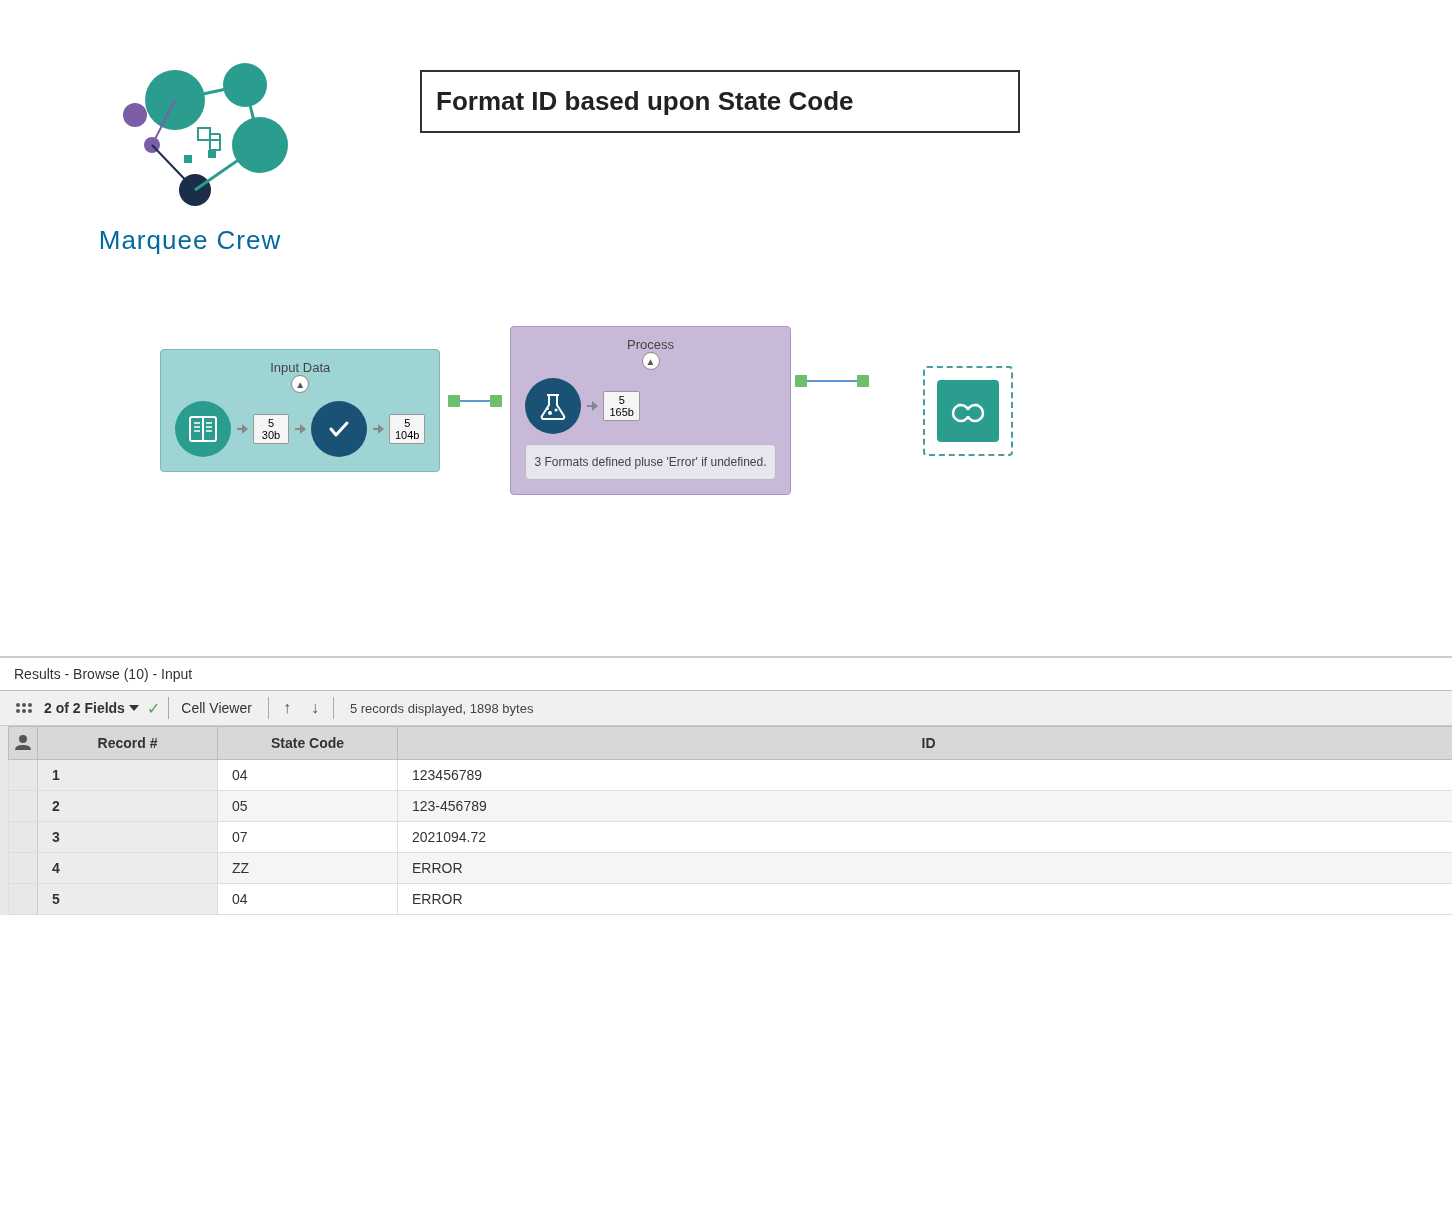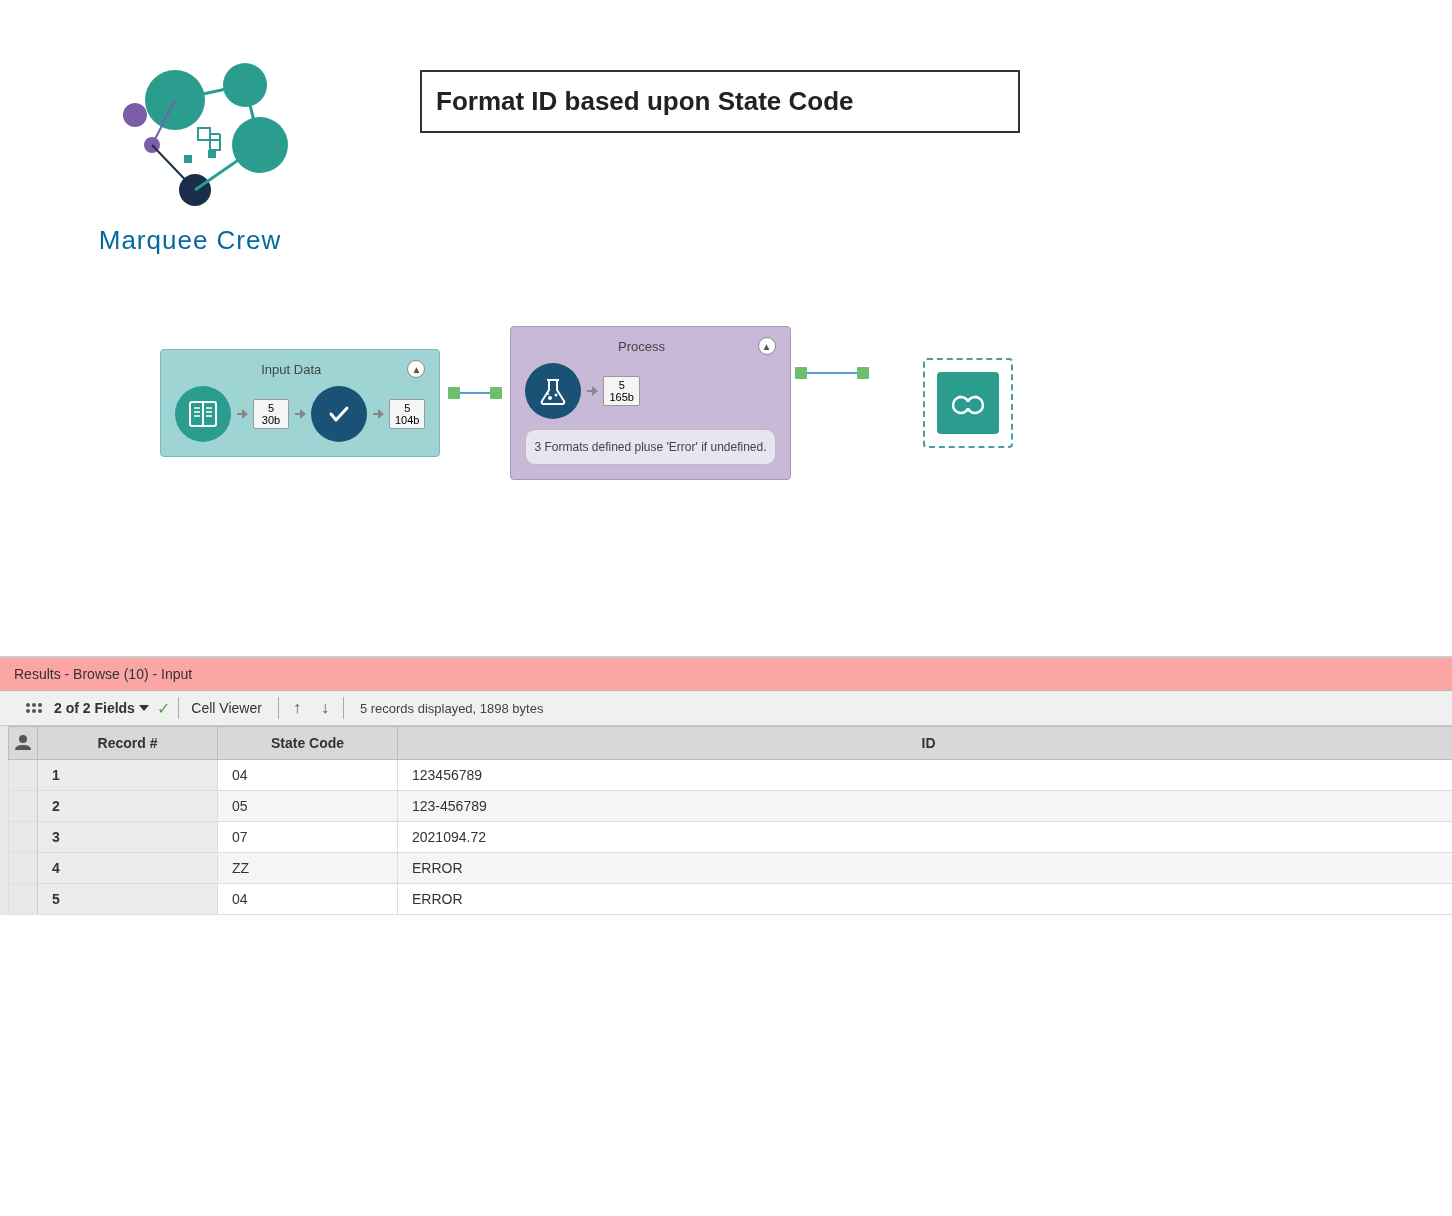--- a/index.html
+++ b/index.html
@@ -78,20 +78,21 @@
     }
 
     .node-label {
       font-size: 13px;
       color: #444;
       text-align: center;
       margin-bottom: 8px;
       display: flex;
       justify-content: space-between;
       align-items: center;
+      flex-direction: column;
     }
 
     .node-label-text {
       flex: 1;
       text-align: center;
     }
 
     .node-collapse-btn {
       width: 18px;
       height: 18px;
@@ -176,21 +177,21 @@
       border: 1px solid #a896bc;
       border-radius: 4px;
       padding: 10px 14px 14px 14px;
       position: relative;
       min-width: 160px;
     }
 
     .process-note {
       background: #e8e4f0;
       border: 1px solid #bbb;
-      border-radius: 10px;
+      border-radius: 4px;
       font-size: 12px;
       color: #444;
       padding: 8px;
       margin-top: 10px;
       line-height: 1.5;
     }
 
     
     .node-browse {
       border: 2px dashed #4a9d9d;
@@ -205,32 +206,32 @@
     }
 
     
     .results-section {
       background: #e8e8e8;
       border-top: 2px solid #ccc;
       margin-top: 0;
     }
 
     .results-header {
-      background: #fca5a5;
+      background: #ffffff;
       padding: 8px 14px;
       font-size: 14px;
       font-weight: normal;
       color: #333;
       border-bottom: 1px solid #bbb;
     }
 
     .results-toolbar {
       display: flex;
       align-items: center;
-      padding: 6px 22px;
+      padding: 6px 12px;
       background: #f0f0f0;
       border-bottom: 1px solid #ccc;
       gap: 8px;
     }
 
     .fields-dropdown {
       display: flex;
       align-items: center;
       gap: 4px;
       font-size: 14px;

